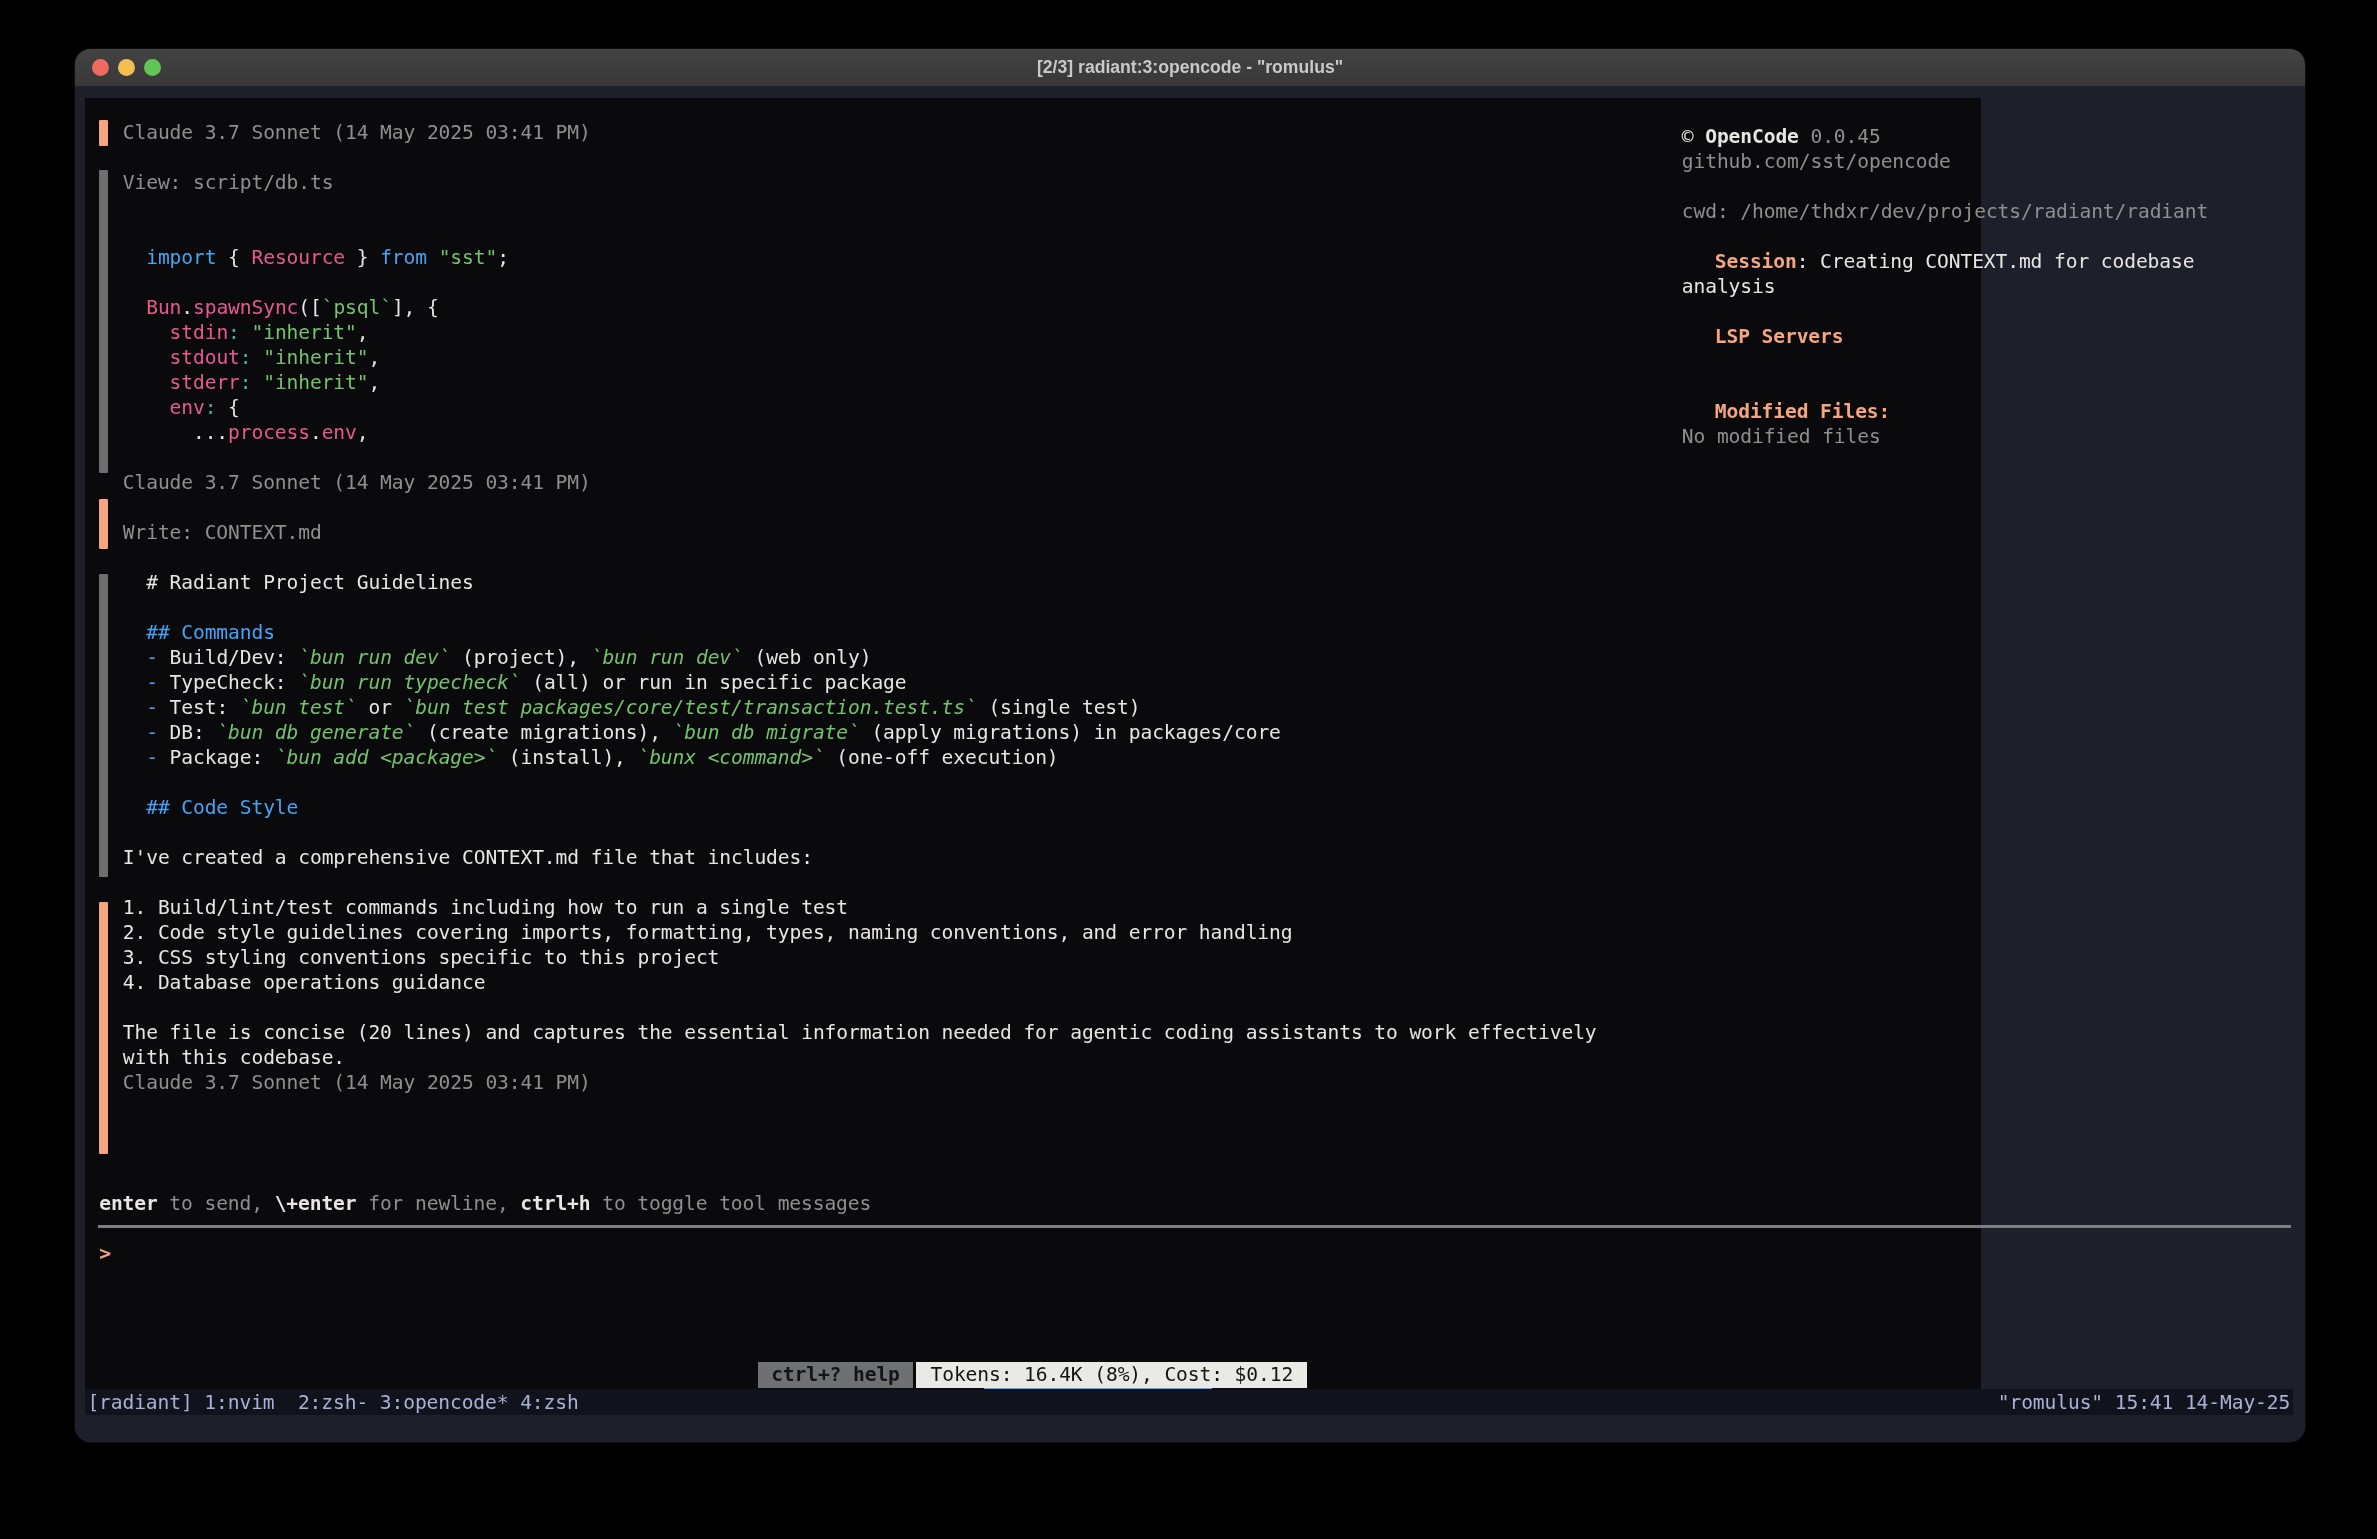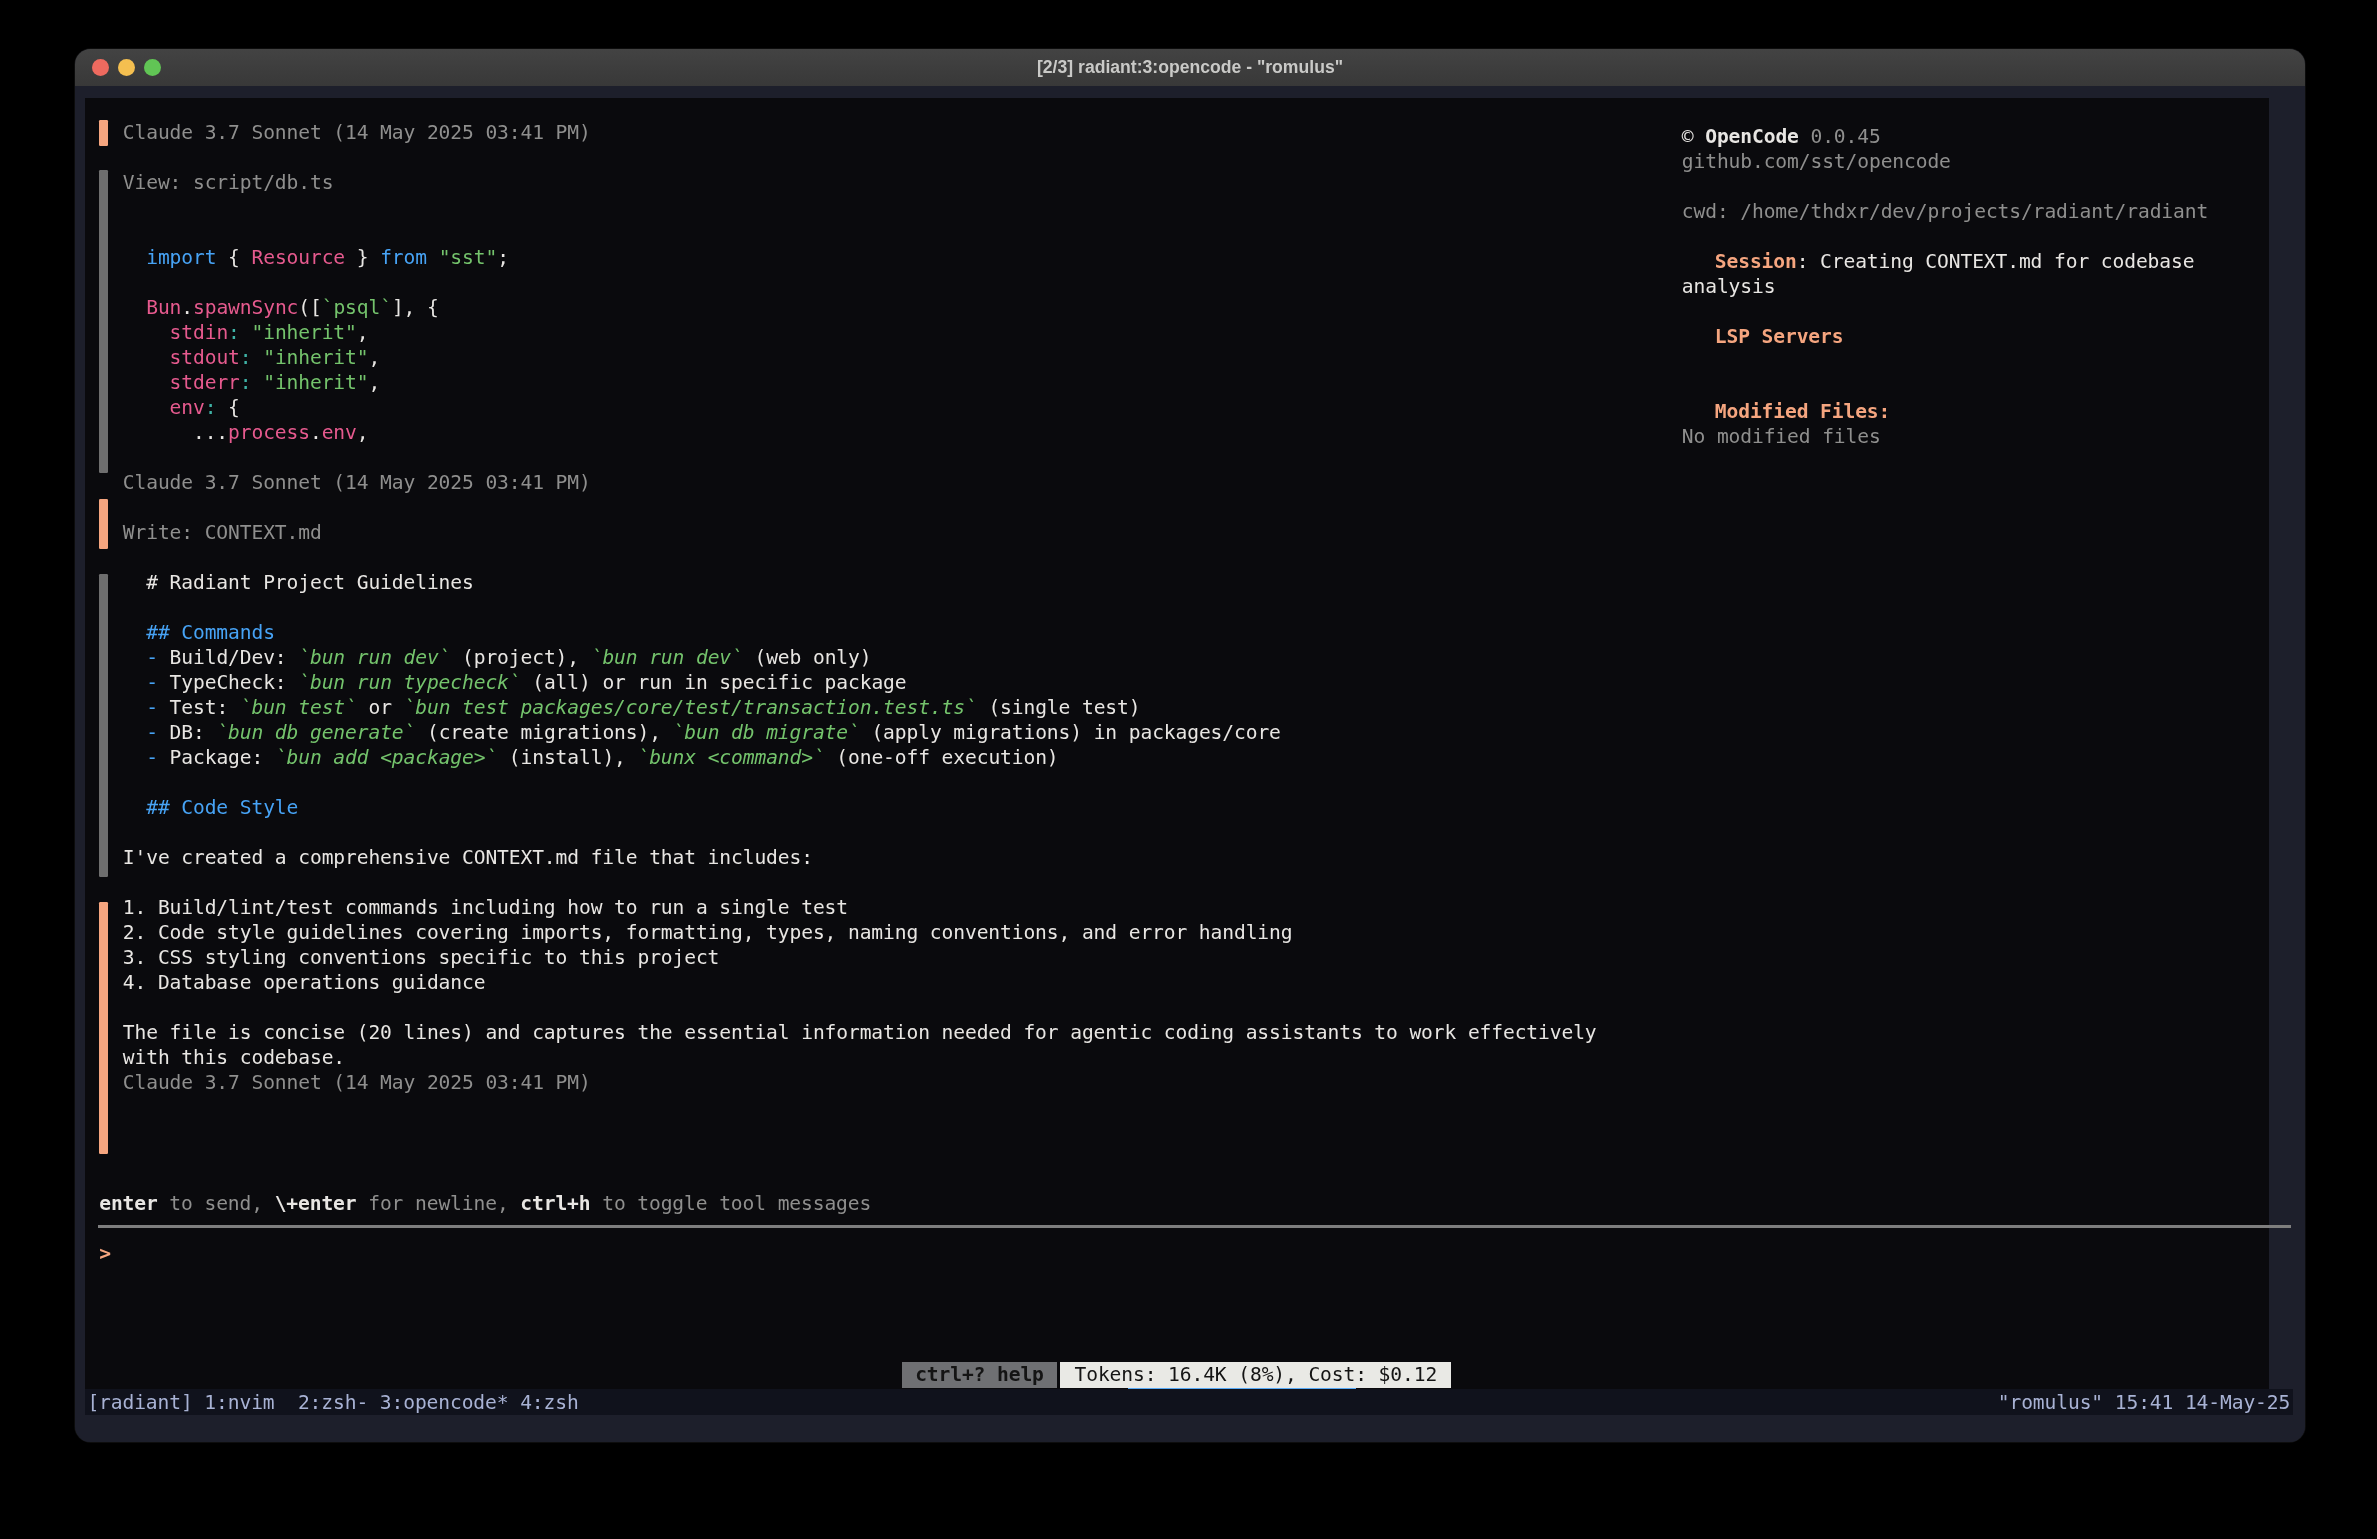--- a/index.html
+++ b/index.html
@@ -12,21 +12,21 @@
   .titlebar{position:absolute;top:0;left:0;right:0;height:37px;border-radius:15.7px 15.7px 0 0;
             background:linear-gradient(#434343,#383838);display:flex;align-items:center;justify-content:center;}
   .titlebar-text{font-family:"Liberation Sans",sans-serif;font-size:17.6px;font-weight:700;color:var(--titlebar-text,#c9c9c7);}
   .traffic{position:absolute;top:9.8px;width:17px;height:17px;border-radius:50%;}
   .tl-close{left:17px;background:var(--close,#ee6a5f);}
   .tl-min{left:43px;background:var(--minimize,#f4bf50);}
   .tl-max{left:69px;background:var(--maximize,#61c555);}
 
   .terminal{position:absolute;top:37px;left:0;right:0;bottom:0;border-radius:0 0 15.7px 15.7px;overflow:hidden;
             background:var(--terminal-margin,#1d1f2b);}
-  .tui{position:absolute;left:9.8px;top:12.4px;width:2184px;height:1291px;background:var(--tui-bg,#0a0a0d);}
+  .tui{position:absolute;left:9.8px;top:12.4px;width:1896px;height:1291px;background:var(--tui-bg,#0a0a0d);}
 
   
   .line{height:25px;line-height:25px;white-space:pre;font-size:19.6px;letter-spacing:-0.1px;}
   .tk-fg{color:var(--fg,#e8e6e3);}
   .tk-gray{color:var(--gray,#8f8f8e);}
   .tk-pink{color:var(--pink,#e65a8e);}
   .tk-blue{color:var(--blue,#47a3f5);}
   .tk-green{color:var(--green,#74c36c);}
   .tk-code{color:var(--green,#74c36c);font-style:italic;}
   .tk-teal{color:var(--teal,#3fb3a6);}

